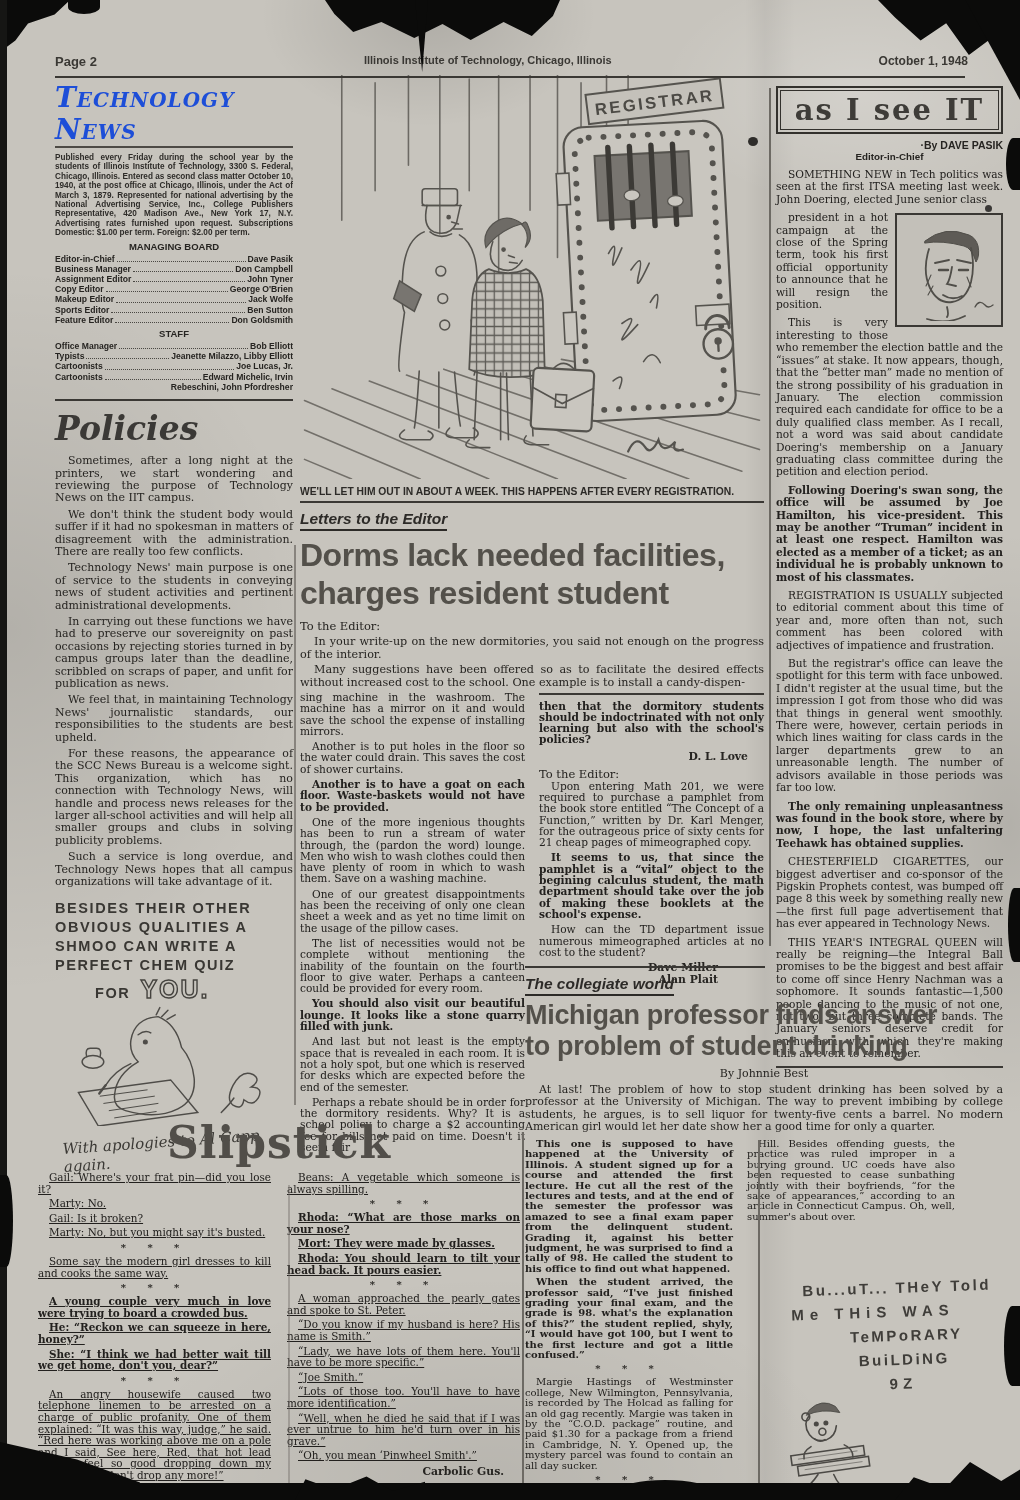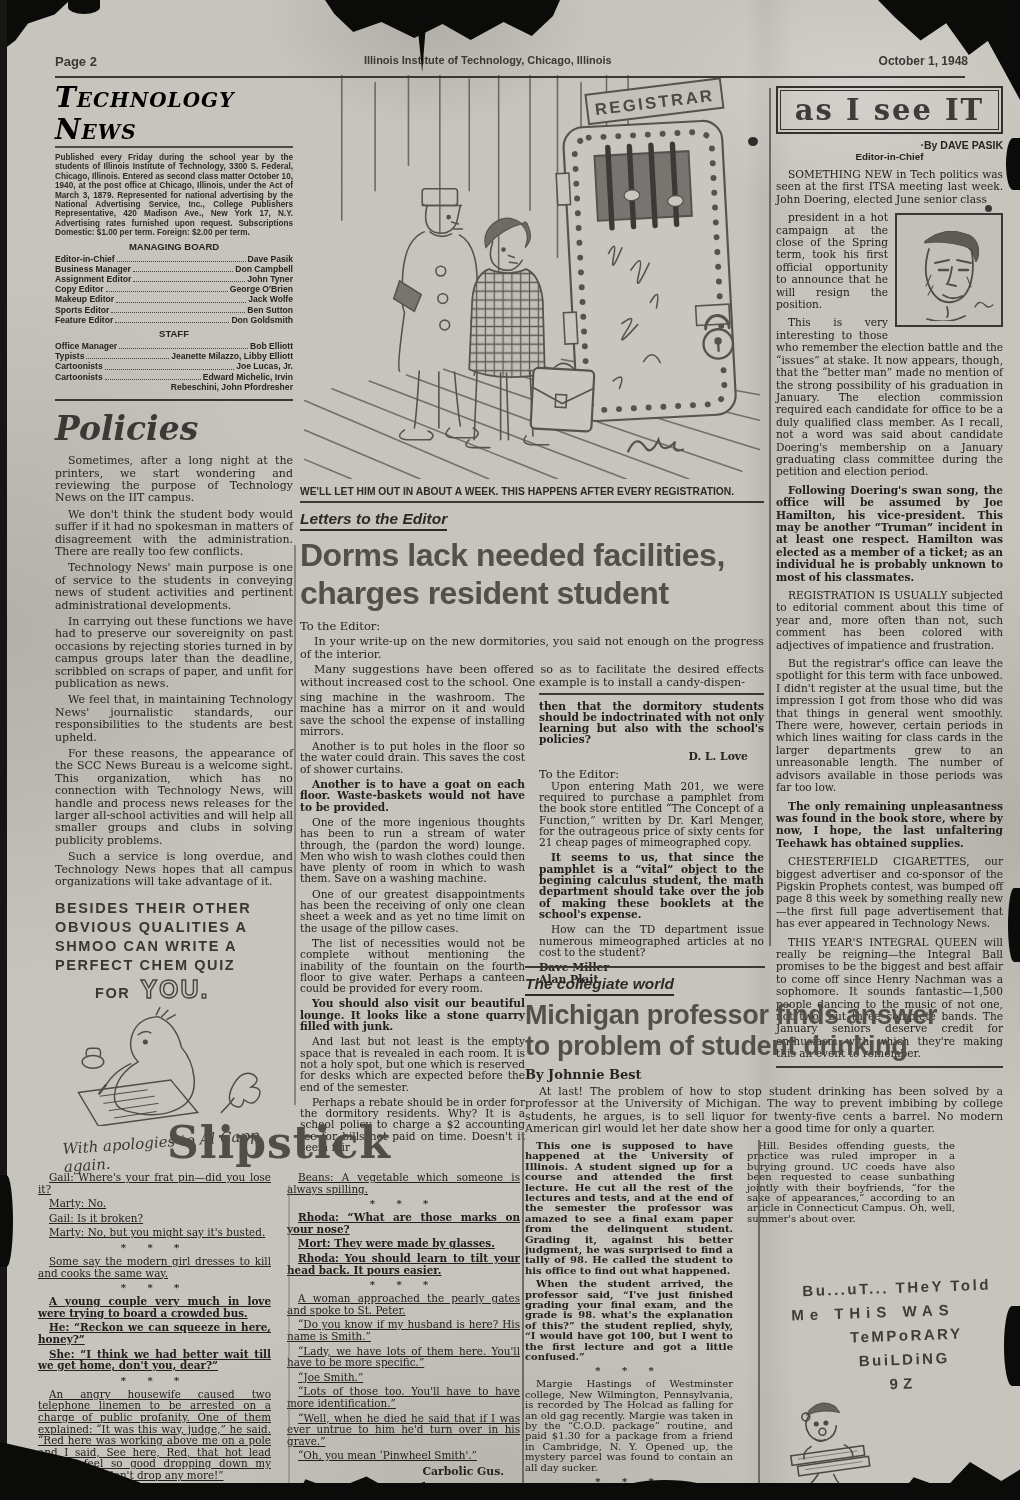--- a/index.html
+++ b/index.html
@@ -18,21 +18,21 @@
   p{margin:0;}
   .b{font-weight:bold;}
   
   #hdr{position:absolute;left:55px;right:52px;top:54px;z-index:3;display:flex;justify-content:space-between;
        font-family:"Liberation Sans",sans-serif;font-weight:bold;color:#3a3834;}
   #hdr .pg{font-size:13px;} #hdr .pub{font-size:11px;} #hdr .dt{font-size:12px;}
   #hdr-rule{position:absolute;left:55px;right:55px;top:76px;z-index:3;}
   
   #leftcol{position:absolute;left:55px;top:82px;width:238px;z-index:2;}
   .logo{font-style:italic;font-weight:bold;font-variant:small-caps;font-size:28px;line-height:32px;
-        color:#000000;letter-spacing:1px;border-bottom:2px solid #4d4a45;display:inline-block;padding-right:6px;}
+        color:#1d4ed8;letter-spacing:1px;border-bottom:2px solid #4d4a45;display:inline-block;padding-right:6px;}
   .pubinfo{margin-top:5px;font-family:"Liberation Sans",sans-serif;font-weight:bold;font-size:8.2px;
            line-height:9.4px;text-align:justify;color:#2e2c29;}
   .bTitle{text-align:center;font-family:"Liberation Sans",sans-serif;font-weight:bold;font-size:9.5px;margin:3px 0 2px;}
   .brow{display:flex;font-family:"Liberation Sans",sans-serif;font-weight:bold;font-size:8.6px;line-height:10.2px;}
   .brow .lead{flex:1;border-bottom:1.5px dotted #4a4843;margin:0 2px 2px;}
   .staffx{text-align:right;font-family:"Liberation Sans",sans-serif;font-weight:bold;font-size:8.6px;line-height:10.2px;}
   .mrule{margin-top:7px;height:2px;background:#3a3834;}
   .polTitle{font-style:italic;font-weight:bold;font-size:33px;line-height:40px;color:#3b3936;margin:8px 0 6px;}
   .pol{font-size:11px;line-height:12.4px;text-align:justify;text-indent:13px;margin-bottom:4px;color:#262421;}
   
@@ -50,37 +50,37 @@
             font-style:italic;font-size:15.5px;color:#2c2a27;border-bottom:2.5px solid #2c2a27;padding-bottom:1px;}
   .bigHead{font-family:"Liberation Sans",sans-serif;font-weight:bold;font-size:32px;line-height:38px;
            letter-spacing:-.5px;color:#53504a;margin-top:5px;}
   .sal{font-size:11.5px;margin-top:7px;}
   .intro{font-size:11.2px;line-height:13px;text-align:justify;text-indent:14px;margin-top:2px;}
   .twocol{display:flex;gap:14px;margin-top:3px;}
   .twocol .c{width:225px;}
   .lp{font-size:10.6px;line-height:11.3px;text-align:justify;text-indent:12px;margin-bottom:4px;color:#22201e;}
   .noind{text-indent:0;}
   .sigR{text-align:right;font-weight:bold;font-size:10.8px;padding-right:16px;margin:2px 0 4px;}
-  .sigR2{text-align:left;font-weight:bold;font-size:10.8px;padding-right:46px;line-height:12px;}
+  .sigR2{text-align:right;font-weight:bold;font-size:10.8px;padding-right:46px;line-height:12px;}
   .divider{height:1.5px;background:#3a3834;margin:1px 0 6px;}
   
   #rightcol{position:absolute;left:776px;top:86px;width:227px;z-index:2;}
   .seeBox{border:2.5px solid #33312d;padding:2px;}
   .seeBox .in{border:1px solid #33312d;text-align:center;font-weight:bold;font-size:29px;line-height:38px;
               letter-spacing:2px;color:#3e3c38;}
   .by1{text-align:right;font-family:"Liberation Sans",sans-serif;font-weight:bold;font-size:10.5px;margin-top:5px;}
   .by2{text-align:center;font-family:"Liberation Sans",sans-serif;font-weight:bold;font-size:9.8px;margin-bottom:6px;}
   .rp{font-size:10.6px;line-height:12.4px;text-align:justify;text-indent:12px;margin-bottom:6px;color:#22201e;}
   .portrait{float:right;width:104px;height:110px;margin:2px 0 4px 7px;border:2px solid #3a3834;background:#c3c0b9;}
   
   #collegiate{position:absolute;left:525px;top:966px;width:478px;height:528px;overflow:hidden;z-index:2;}
   .halfrule{width:240px;height:1.5px;background:#3a3834;margin-bottom:6px;}
   .colHead{font-family:"Liberation Sans",sans-serif;font-weight:bold;font-size:27px;line-height:31px;
            letter-spacing:-.3px;color:#53504a;margin-top:4px;}
-  .colBy{text-align:left;font-weight:bold;font-size:13px;margin:5px 0 4px;}
+  .colBy{text-align:center;font-weight:normal;font-size:11px;margin:5px 0 4px;}
   .colIntro{font-size:11px;line-height:12.6px;text-align:justify;text-indent:14px;}
   .ctwocol{display:flex;gap:14px;margin-top:5px;}
   .ctwocol .c{width:208px;}
   .cp{font-size:10px;line-height:10.4px;text-align:justify;text-indent:11px;margin-bottom:3px;color:#22201e;}
   .stars{text-align:center;font-weight:bold;font-size:10px;letter-spacing:9px;margin:3px 0;}
   
   #slipstick{position:absolute;left:38px;top:1118px;width:482px;height:380px;overflow:hidden;z-index:2;}
   .slipTitle{text-align:center;font-weight:bold;font-size:44px;line-height:50px;color:#514e49;letter-spacing:1px;}
   .stwocol{display:flex;gap:16px;margin-top:4px;}
   .stwocol .c{width:233px;}

